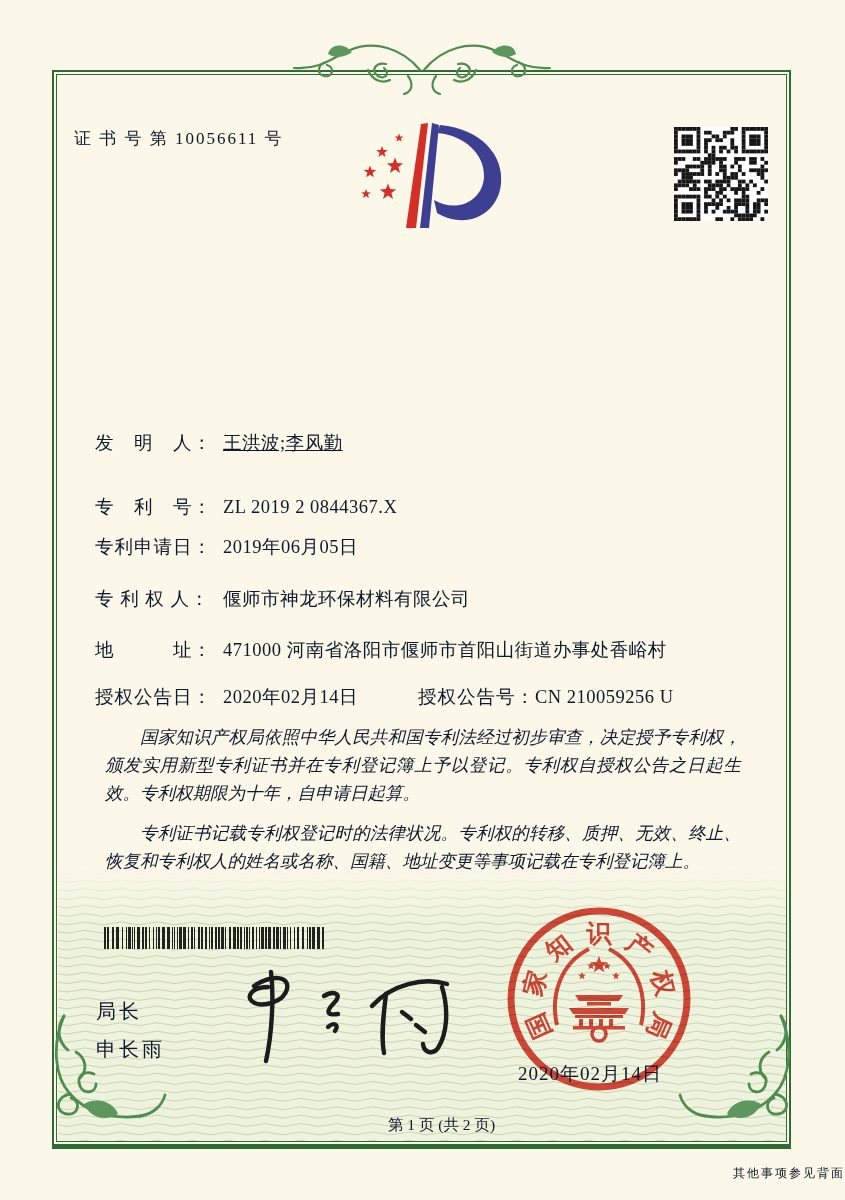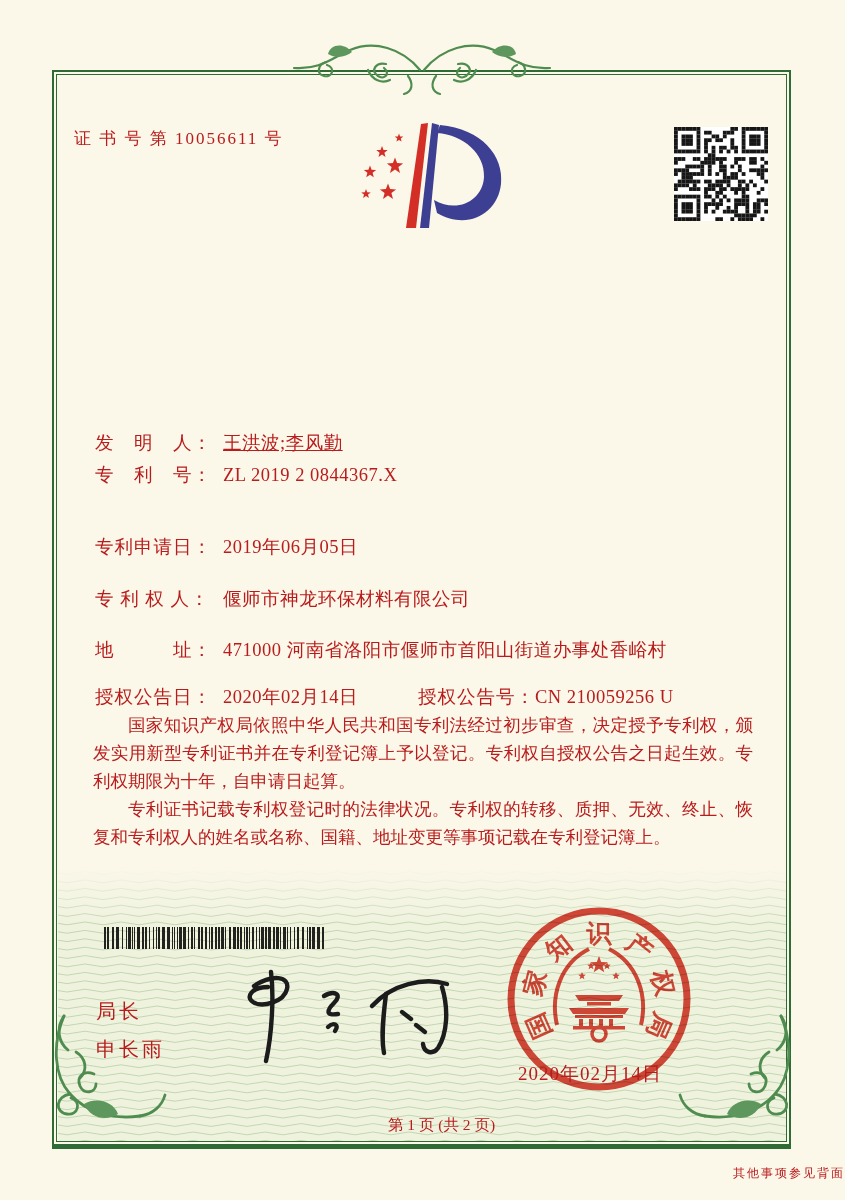--- a/index.html
+++ b/index.html
@@ -1,20 +1,20 @@
 <!DOCTYPE html>
 <html><head>
 <meta charset="utf-8">
 <style>
   html,body{margin:0;padding:0;}
   .page{
     position:relative;width:845px;height:1200px;overflow:hidden;
     background:#fbf7e9;
     font-family:"Liberation Serif","DejaVu Serif",serif;
-    color:#b91c1c;
+    color:#0f172a;
   }
   
   .frame-outer{
     position:absolute;left:52px;top:70px;width:735px;height:1072px;
     border:2px solid #2e6b35;border-bottom-width:5px;z-index:2;
   }
   .frame-inner{
     position:absolute;left:2px;top:2px;right:2px;bottom:2px;
     border:1px solid #2e6b35;
   }
@@ -35,21 +35,21 @@
     position:absolute;left:95px;right:58px;z-index:3;
     font-size:18.5px;line-height:26px;white-space:nowrap;
   }
   .field-label{display:inline-block;min-width:128px;letter-spacing:1px;}
   .field-value{letter-spacing:0.5px;}
   .grant-pair2{position:absolute;left:323px;top:0;}
   .paras{
     position:absolute;left:93px;top:711px;width:660px;z-index:3;
   }
   .paras p{
-    margin:0;font-size:17.5px;line-height:28px;text-align:justify;text-indent:2em;
+    margin:12px;font-size:17.5px;line-height:28px;text-align:justify;text-indent:2em;font-style:italic;
   }
   .officer-title{position:absolute;left:96px;top:998px;font-size:20px;letter-spacing:3px;z-index:3;}
   .officer-name{position:absolute;left:96px;top:1036px;font-size:20px;letter-spacing:3px;z-index:3;}
   #signature{position:absolute;left:226px;top:964px;z-index:3;}
   #seal{position:absolute;left:503px;top:903px;z-index:3;mix-blend-mode:multiply;}
   .seal-date{position:absolute;left:518px;top:1061px;font-size:19px;letter-spacing:1px;z-index:4;}
   .page-info{position:absolute;left:52px;top:1115px;width:739px;text-align:center;font-size:15.5px;z-index:3;padding-left:20px;}
   .back-note{position:absolute;left:0;top:1165px;width:100%;text-align:right;font-size:12px;letter-spacing:2px;z-index:3;}
   #logo{position:absolute;left:336px;top:114px;z-index:3;}
   #qr{position:absolute;left:674px;top:127px;z-index:3;}
@@ -480,21 +480,21 @@
       <rect x="67.68" y="90.24" width="3.81" height="3.81" fill="#161616"></rect>
       <rect x="71.44" y="90.24" width="3.81" height="3.81" fill="#161616"></rect>
       <rect x="75.20" y="90.24" width="3.81" height="3.81" fill="#161616"></rect>
       <rect x="86.48" y="90.24" width="3.81" height="3.81" fill="#161616"></rect>
     </svg>
 
 
   <div class="field-row" style="top:430px;text-decoration:underline;">
     <span class="field-label">发　明　人：</span><span class="field-value">王洪波;李风勤</span>
   </div>
-  <div class="field-row" style="top:462px;">
+  <div class="field-row" style="top:494px;">
     <span class="field-label">专　利　号：</span><span class="field-value">ZL 2019 2 0844367.X</span>
   </div>
   <div class="field-row" style="top:534px;">
     <span class="field-label">专利申请日：</span><span class="field-value">2019年06月05日</span>
   </div>
   <div class="field-row" style="top:586px;">
     <span class="field-label">专 利 权 人：</span><span class="field-value">偃师市神龙环保材料有限公司</span>
   </div>
   <div class="field-row" style="top:637px;">
     <span class="field-label">地　　　址：</span><span class="field-value">471000 河南省洛阳市偃师市首阳山街道办事处香峪村</span>

